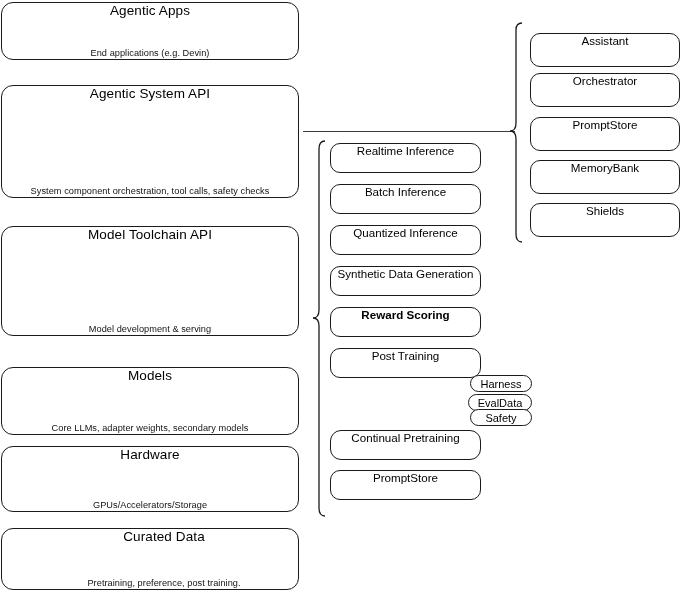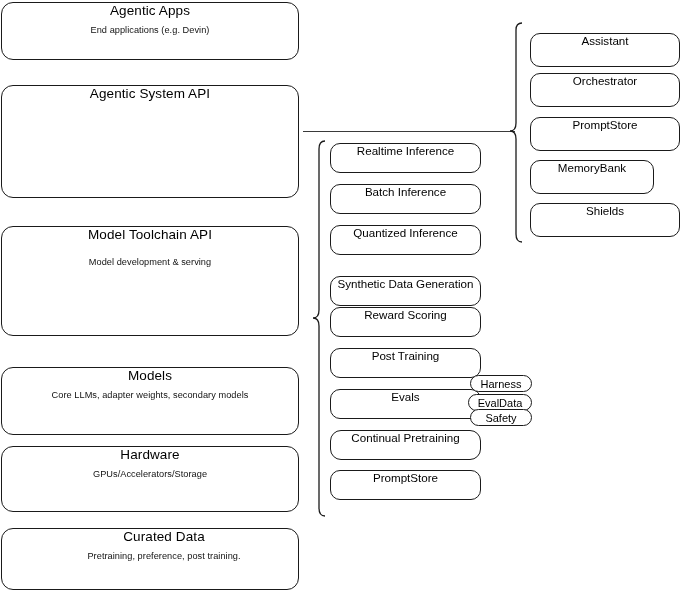--- a/index.html
+++ b/index.html
@@ -26,21 +26,21 @@
   
   .node {
     position: absolute;
     box-sizing: border-box;
     border: 1.3px solid #1a1a1a;
     border-radius: 12px;
     background: #ffffff;
     display: flex;
     flex-direction: column;
     align-items: center;
-    justify-content: flex-start;
+    justify-content: space-between;
     text-align: center;
     line-height: 1.25;
   }
 
   
   .layer .title {
     font-size: 13.5px;
     color: #000;
     letter-spacing: .1px;
   }
@@ -93,20 +93,21 @@
 
 <div id="stage">
 
   <div class="node layer" style="left:1px; top:2px; width:298px; height:58px;">
     <div class="title">Agentic Apps</div>
     <div class="subtitle">End applications (e.g. Devin)</div>
   </div>
 
   <div class="node layer" style="left:1px; top:85px; width:298px; height:113px;">
     <div class="title">Agentic System API</div>
+    <div class="subtitle">System component orchestration, tool calls, safety checks</div>
   </div>
 
   <div class="node layer" style="left:1px; top:226px; width:298px; height:110px;gap:8px;">
     <div class="title">Model Toolchain API</div>
     <div class="subtitle">Model development &amp; serving</div>
   </div>
 
   <div class="node layer" style="left:1px; top:367px; width:298px; height:68px;">
     <div class="title">Models</div>
     <div class="subtitle">Core LLMs, adapter weights, secondary models</div>
@@ -130,51 +131,48 @@
 
   <div class="node cap" style="left:530px; top:33px; width:150px; height:34px;">
     <div class="title">Assistant</div>
   </div>
   <div class="node cap" style="left:530px; top:73px; width:150px; height:34px;">
     <div class="title">Orchestrator</div>
   </div>
   <div class="node cap" style="left:530px; top:117px; width:150px; height:34px;">
     <div class="title">PromptStore</div>
   </div>
-  <div class="node cap" style="left:530px; top:160px; width:124px; height:34px;">
+  <div class="node cap" style="left:530px; top:160px; width:150px; height:34px;">
     <div class="title">MemoryBank</div>
   </div>
   <div class="node cap" style="left:530px; top:203px; width:150px; height:34px;">
     <div class="title">Shields</div>
   </div>
 
   <svg class="brace" style="left:310px; top:140px; width:16px; height:380px;" viewBox="0 0 16 380">
     <path d="M15 1 Q9 1 9 9 L9 170 Q9 178 3 178 Q9 178 9 186 L9 368 Q9 376 15 376"></path>
   </svg>
 
   <div class="node cap" style="left:330px; top:143px; width:151px; height:30px;">
     <div class="title">Realtime Inference</div>
   </div>
   <div class="node cap" style="left:330px; top:184px; width:151px; height:30px;">
     <div class="title">Batch Inference</div>
   </div>
   <div class="node cap" style="left:330px; top:225px; width:151px; height:30px;">
     <div class="title">Quantized Inference</div>
   </div>
-  <div class="node cap" style="left:330px; top:266px; width:151px; height:30px;margin-top:10px;">
+  <div class="node cap" style="left:330px; top:266px; width:151px; height:30px;">
     <div class="title">Synthetic Data Generation</div>
   </div>
-  <div class="node cap" style="left:330px; top:307px; width:151px; height:30px;">
+  <div class="node cap" style="left:330px; top:307px; width:151px; height:30px;font-weight:bold;">
     <div class="title">Reward Scoring</div>
   </div>
   <div class="node cap" style="left:330px; top:348px; width:151px; height:30px;">
     <div class="title">Post Training</div>
-  </div>
-  <div class="node cap" style="left:330px; top:389px; width:151px; height:30px;">
-    <div class="title">Evals</div>
   </div>
   <div class="node cap" style="left:330px; top:430px; width:151px; height:30px;border-radius:11px;">
     <div class="title">Continual Pretraining</div>
   </div>
   <div class="node cap" style="left:330px; top:470px; width:151px; height:30px;">
     <div class="title">PromptStore</div>
   </div>
 
   <div class="pill" style="left:470px; top:375px; width:62px; height:17px;">
     <span>Harness</span>

